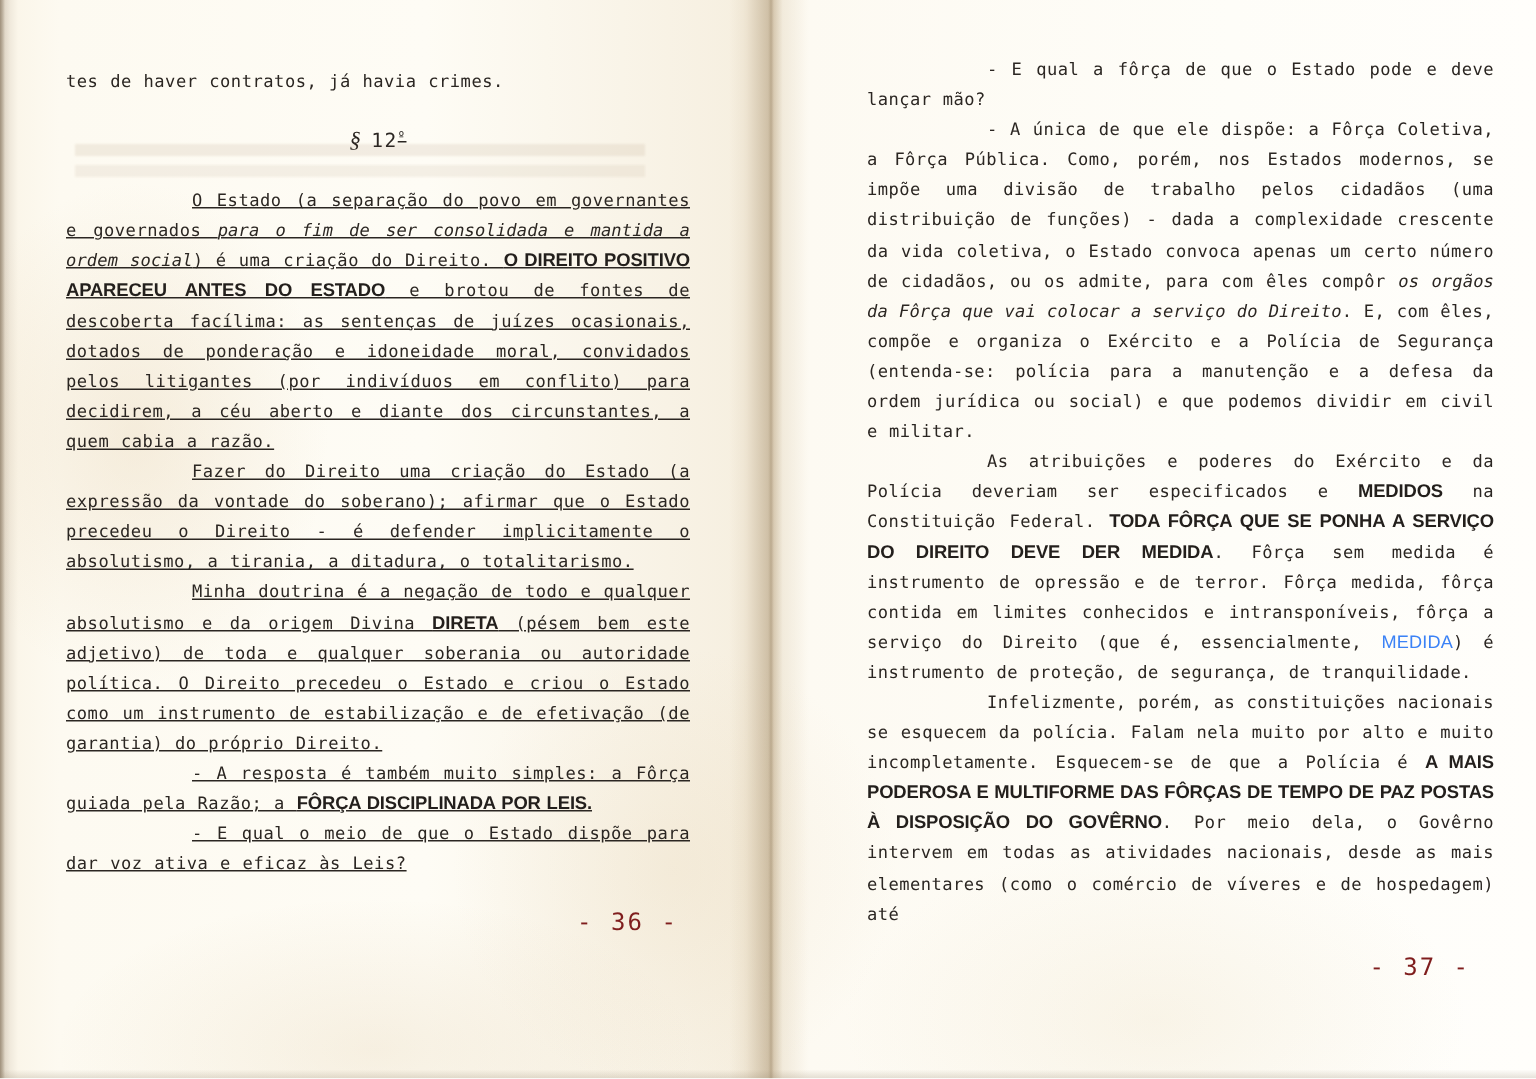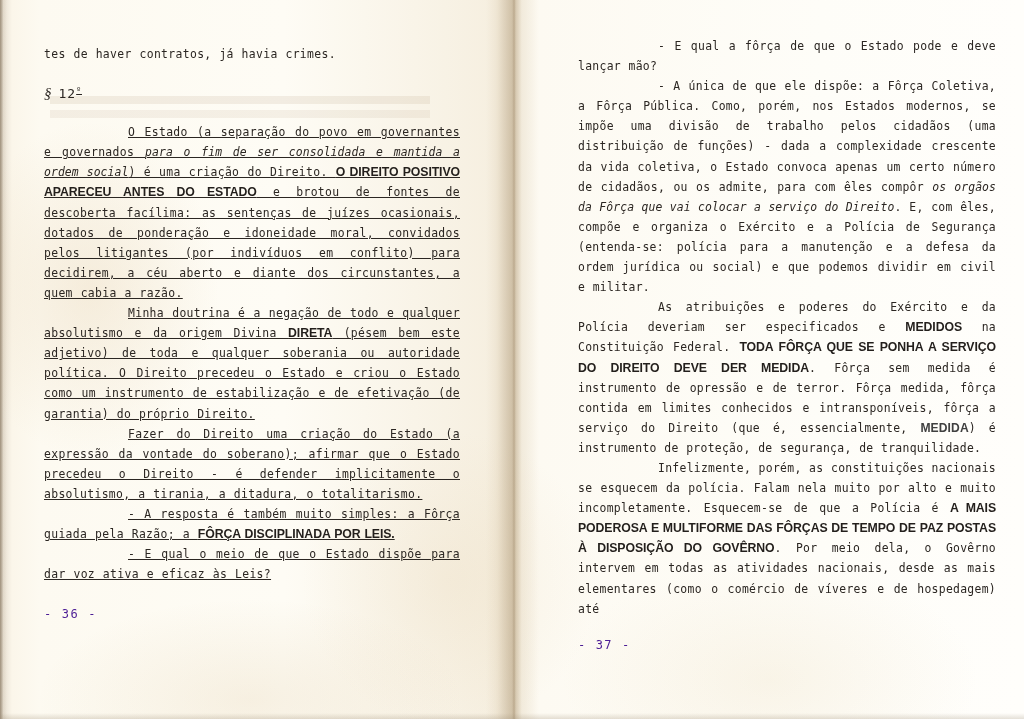--- a/index.html
+++ b/index.html
@@ -151,21 +151,21 @@
     margin: 0;
     text-indent: 84px;
     text-decoration: underline;
   }
   p.indent-r {
     margin: 0;
     text-indent: 80px;
   }
 
   .section-head {
-    text-align: left;
+    text-align: center;
     font-family: "DejaVu Sans Mono", "Liberation Mono", monospace;
     font-size: 13px;
     color: #2b2622;
     margin: 17px 0 18px 0;
     letter-spacing: 1px;
   }
   .section-head .sym {
     font-family: "Liberation Serif", "DejaVu Serif", serif;
     font-style: italic;
     font-size: 15px;
@@ -183,31 +183,31 @@
   }
   strong.caps {
     font-family: "Liberation Sans", "DejaVu Sans", sans-serif;
     font-weight: 700;
     font-size: 12.3px;
     letter-spacing: -0.1px;
     color: #231f1c;
   }
   strong.mix {
     font-family: "Liberation Sans", "DejaVu Sans", sans-serif;
-    font-weight: 700;
+    font-weight: 400;
     font-size: 12.1px;
     letter-spacing: 0.1px;
-    color: #404040;
+    color: #3b82f6;
   }
 
   .folio {
-    text-align: left;
+    text-align: right;
     font-family: "DejaVu Sans Mono", "Liberation Mono", monospace;
-    font-size: 12px;
-    color: #4c1d95;
+    font-size: 16px;
+    color: #7f1d1d;
     letter-spacing: 1.4px;
   }
   .folio-left  { margin-top: 20px; padding-right: 8px; }
   .folio-right { margin-top: 16px;  padding-right: 16px; }
 
   
   .showthrough {
     position: absolute;
     left: 50px;
     top: 96px;
@@ -242,25 +242,25 @@
 
       <div class="section-head">
         <span class="sym">§</span><span style="margin-left:6px;">12</span><span class="ord">º</span>
       </div>
 
       <p class="indent">
         <span>O Estado (a separação do povo em governantes e governados </span><em class="it">para o fim de ser consolidada e mantida a ordem social</em><span>) é uma criação do Direito. </span><strong class="caps">O DIREITO POSITIVO APARECEU ANTES DO ESTADO</strong><span> e brotou de fontes de descoberta facílima: as sentenças de juízes ocasionais, dotados de ponderação e idoneidade moral, convidados pelos litigantes (por indivíduos em conflito) para decidirem, a céu aberto e diante dos circunstantes, a quem cabia a razão.</span>
       </p>
 
       <p class="indent">
+        <span>Fazer do Direito uma criação do Estado (a expressão da vontade do soberano); afirmar que o Estado precedeu o Direito - é defender implicitamente o absolutismo, a tirania, a ditadura, o totalitarismo.</span>
+      </p>
+
+      <p class="indent">
         <span>Minha doutrina é a negação de todo e qualquer absolutismo e da origem Divina </span><strong class="caps">DIRETA</strong><span> (pésem bem este adjetivo) de toda e qualquer soberania ou autoridade política. O Direito precedeu o Estado e criou o Estado como um instrumento de estabilização e de efetivação (de garantia) do próprio Direito.</span>
-      </p>
-
-      <p class="indent">
-        <span>Fazer do Direito uma criação do Estado (a expressão da vontade do soberano); afirmar que o Estado precedeu o Direito - é defender implicitamente o absolutismo, a tirania, a ditadura, o totalitarismo.</span>
       </p>
 
       <p class="indent">
         <span>- A resposta é também muito simples: a Fôrça guiada pela Razão; a </span><strong class="caps">FÔRÇA DISCIPLINADA POR LEIS.</strong>
       </p>
 
       <p class="indent">
         <span>- E qual o meio de que o Estado dispõe para dar voz ativa e eficaz às Leis?</span>
       </p>
 

